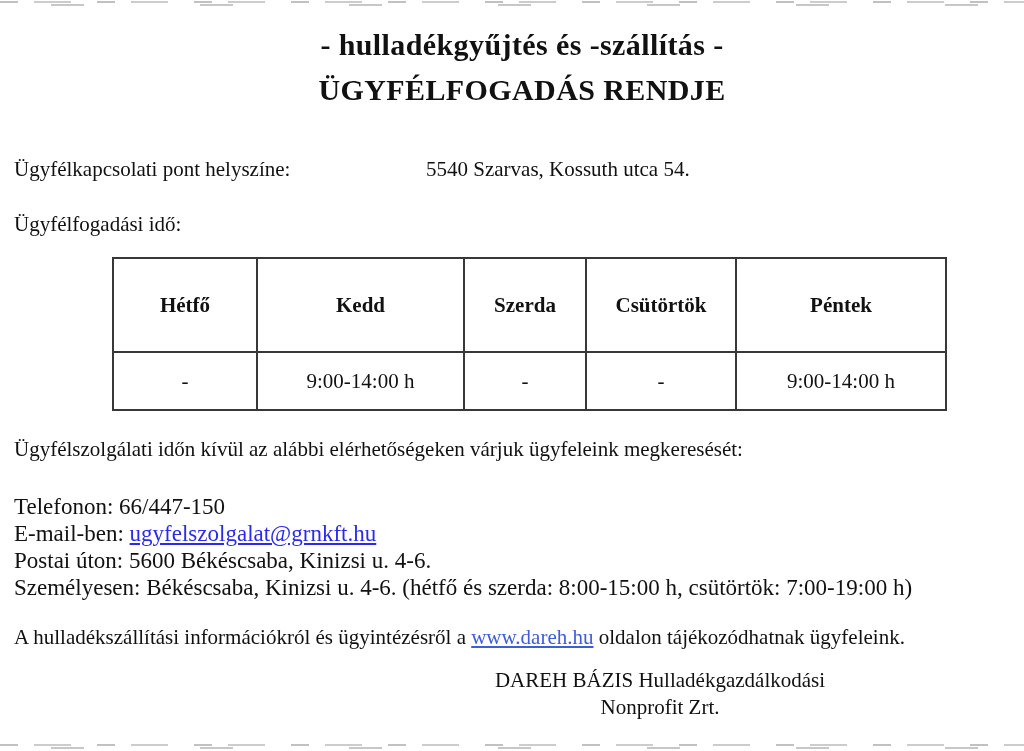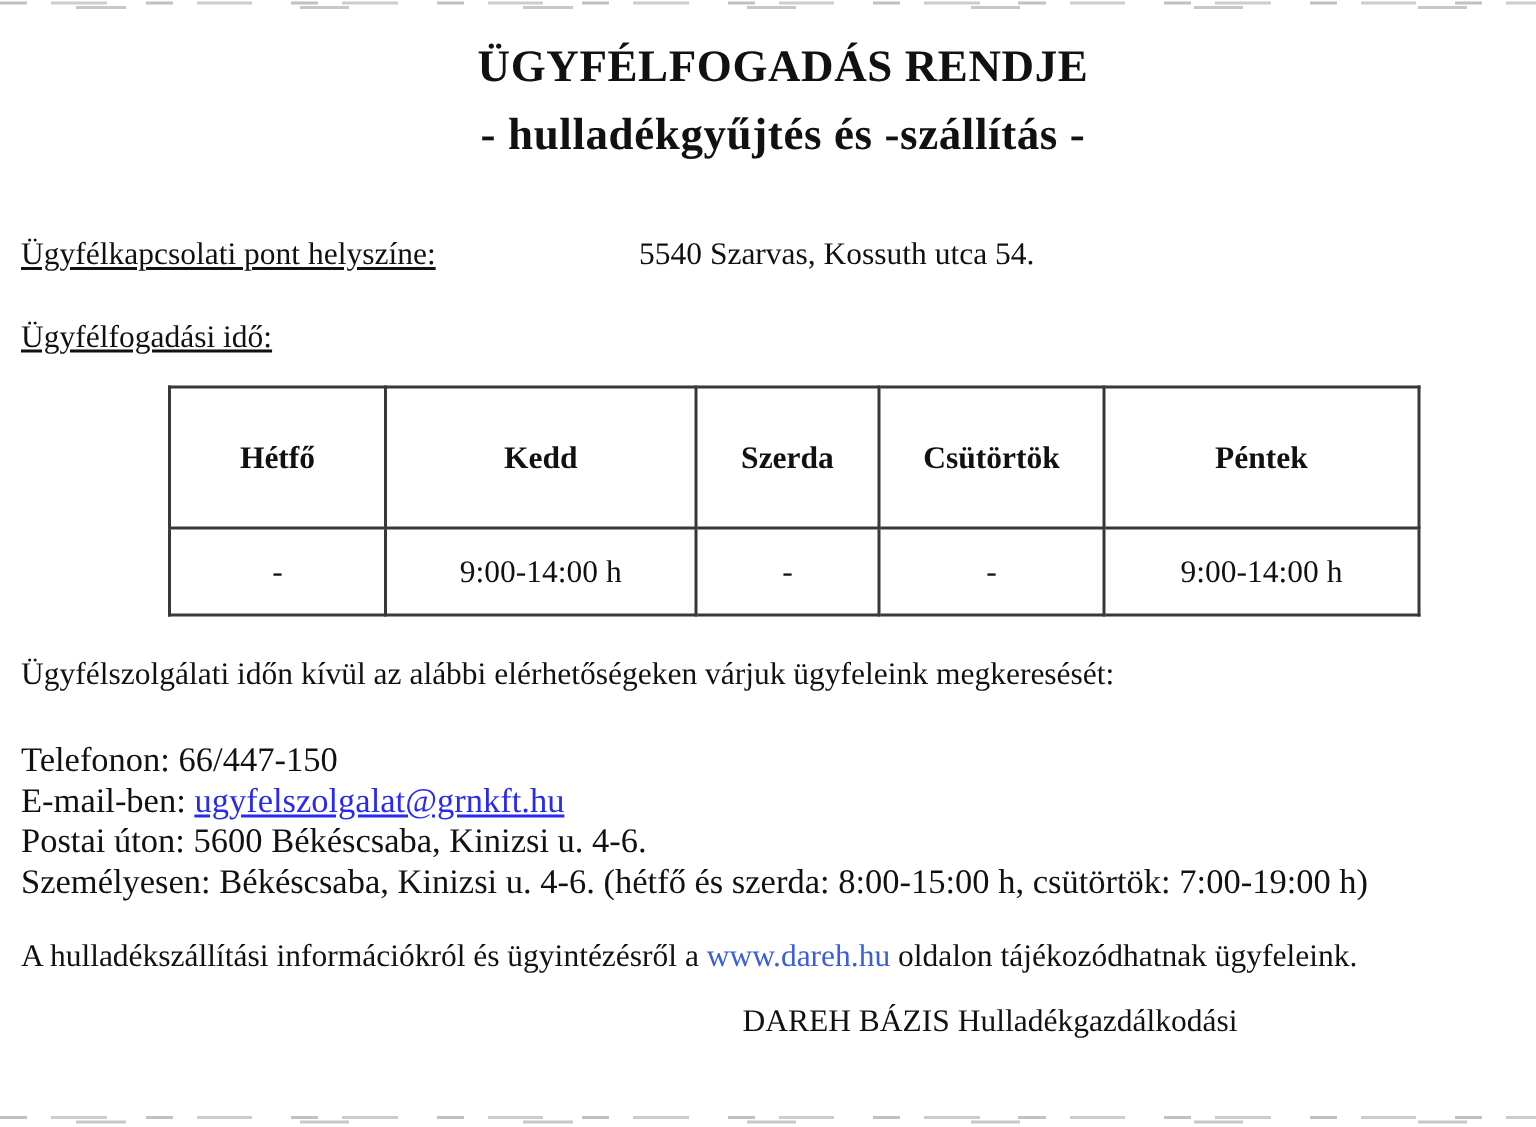--- a/index.html
+++ b/index.html
@@ -48,21 +48,20 @@
     letter-spacing: 0.4px;
   }
 
   .text-line {
     position: absolute;
     font-size: 21px;
     line-height: 26px;
     white-space: nowrap;
   }
   .underlined {
-    text-decoration: underline;
   }
 
   .loc-label   { top: 156px; left: 14px; }
   .loc-value   { top: 156px; left: 426px; }
   .hours-label { top: 211px; left: 14px; }
 
   table.hours-table {
     position: absolute;
     top: 257px;
     left: 112px;
@@ -94,20 +93,21 @@
   .contact-block .row { display: block; }
 
   a.link-email {
     color: #2a2aee;
     text-decoration: underline;
     cursor: pointer;
     margin-top: 24px;
   }
   a.link-web {
     color: #3c5ed8;
+    text-decoration: underline;
     cursor: pointer;
   }
 
   .info-line { top: 624px; left: 14px; }
 
   .signature {
     position: absolute;
     top: 667px;
     left: 360px;
     width: 600px;
@@ -118,22 +118,22 @@
   .signature .row { display: block; }
 </style>
 </head>
 <body>
 
 <div class="page">
 
   <div class="edge-artifact edge-top"></div>
 
   <div class="doc-title">
+    <span class="row" style="display:block">- hulladékgyűjtés és -szállítás -</span>
     <span class="row" style="display:block">ÜGYFÉLFOGADÁS RENDJE</span>
-    <span class="row" style="display:block">- hulladékgyűjtés és -szállítás -</span>
   </div>
 
   <div class="text-line loc-label underlined">Ügyfélkapcsolati pont helyszíne:</div>
   <div class="text-line loc-value">5540 Szarvas, Kossuth utca 54.</div>
 
   <div class="text-line hours-label underlined">Ügyfélfogadási idő:</div>
 
   <table class="hours-table">
     <colgroup>
       <col style="width:144px">
@@ -166,17 +166,18 @@
     <span class="row">Telefonon: 66/447-150</span>
     <span class="row"><span>E-mail-ben: </span><a class="link-email">ugyfelszolgalat@grnkft.hu</a></span>
     <span class="row">Postai úton: 5600 Békéscsaba, Kinizsi u. 4-6.</span>
     <span class="row">Személyesen: Békéscsaba, Kinizsi u. 4-6. (hétfő és szerda: 8:00-15:00 h, csütörtök: 7:00-19:00 h)</span>
   </div>
 
   <div class="text-line info-line"><span>A hulladékszállítási információkról és ügyintézésről a </span><a class="link-web">www.dareh.hu</a><span> oldalon tájékozódhatnak ügyfeleink.</span></div>
 
   <div class="signature">
     <span class="row">DAREH BÁZIS Hulladékgazdálkodási</span>
+    <span class="row">Nonprofit Zrt.</span>
   </div>
 
   <div class="edge-artifact edge-bottom"></div>
 
 </div>
 
 </body></html>

